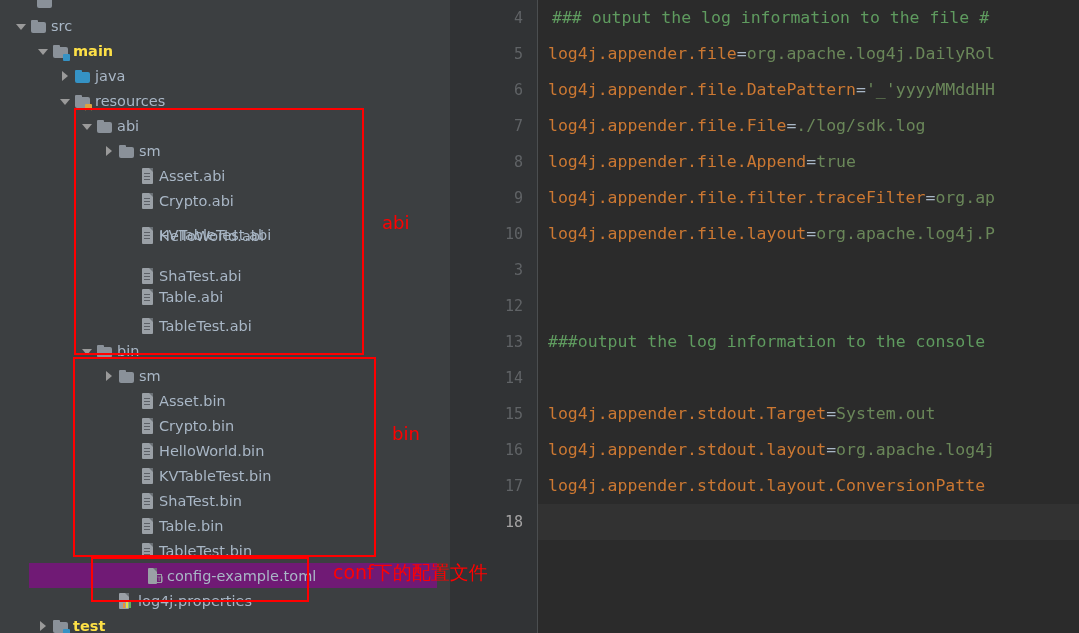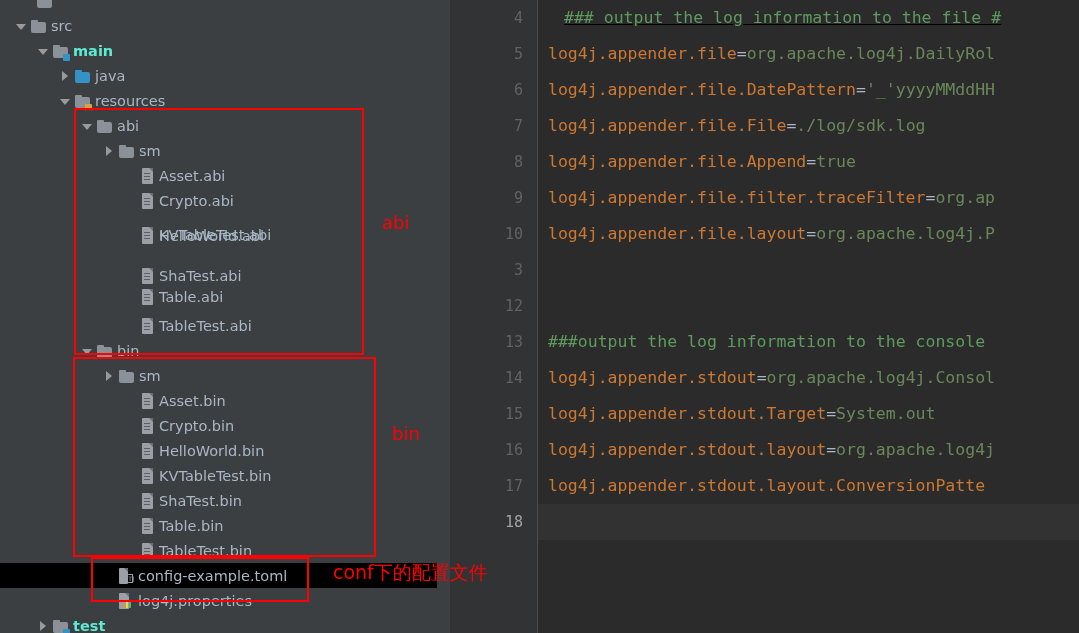--- a/index.html
+++ b/index.html
@@ -16,23 +16,23 @@
   #project-panel {
     position:absolute; left:0; top:0; width:437px; height:633px;
     background:#3c3f41; overflow:hidden;
   }
   .tree { position:absolute; left:0; top:0; width:437px; }
   .row {
     position:relative; height:25px; line-height:25px;
     white-space:nowrap; color:#a9b7c6;
     font-family:"DejaVu Sans", sans-serif; font-size:14.5px;
   }
-  .row.selected { background:#000000; }
+  .row.selected { background:#701a75;margin-left:29px; }
   .row .label { vertical-align:middle; }
-  .row.bold .label { font-weight:bold; color:#5eead4;text-align:center; }
+  .row.bold .label { font-weight:bold; color:#fde047;text-align:center; }
 
   .arrow {
     display:inline-block; width:11px; height:11px; position:relative;
     vertical-align:middle; margin-right:4px;
   }
   .arrow.down::before {
     content:""; position:absolute; left:0; top:3px;
     border-left:5.5px solid transparent; border-right:5.5px solid transparent;
     border-top:6px solid #9a9a9a;
   }
@@ -213,30 +213,29 @@
         <div class="gnum" style="top: 288px;">12</div>
         <div class="gnum" style="top: 324px;">13</div>
         <div class="gnum" style="top: 360px;">14</div>
         <div class="gnum" style="top: 396px;">15</div>
         <div class="gnum" style="top: 432px;">16</div>
         <div class="gnum" style="top: 468px;">17</div>
         <div class="gnum current" style="top: 504px;">18</div>
       </div>
     <div id="gutter-border"></div>
     <div id="code">
-        <div class="cline" style="top: 0px; left: 16px; text-decoration: underline;"><span class="cm">### output the log information to the file #</span></div>
+        <div class="cline" style="top: 0px; left: 4px;"><span class="cm">### output the log information to the file #</span></div>
         <div class="cline" style="top: 36px; left: 0px;"><span class="k">log4j.appender.file</span><span class="eq">=</span><span class="v">org.apache.log4j.DailyRol</span></div>
         <div class="cline" style="top: 72px; left: 0px;"><span class="k">log4j.appender.file.DatePattern</span><span class="eq">=</span><span class="v">'_'yyyyMMddHH</span></div>
         <div class="cline" style="top: 108px; left: 0px;"><span class="k">log4j.appender.file.File</span><span class="eq">=</span><span class="v">./log/sdk.log</span></div>
         <div class="cline" style="top: 144px; left: 0px;"><span class="k">log4j.appender.file.Append</span><span class="eq">=</span><span class="v">true</span></div>
         <div class="cline" style="top: 180px; left: 0px;"><span class="k">log4j.appender.file.filter.traceFilter</span><span class="eq">=</span><span class="v">org.ap</span></div>
         <div class="cline" style="top: 216px; left: 0px;"><span class="k">log4j.appender.file.layout</span><span class="eq">=</span><span class="v">org.apache.log4j.P</span></div>
         <div class="cline" style="top: 288px; left: 0px;"></div>
         <div class="cline" style="top: 324px; left: 0px;"><span class="cm">###output the log information to the console</span></div>
-        <div class="cline" style="top: 360px; left: 0px;"><span class="k">log4j.appender.stdout</span><span class="eq">=</span><span class="v">org.apache.log4j.Consol</span></div>
         <div class="cline" style="top: 396px; left: 0px;"><span class="k">log4j.appender.stdout.Target</span><span class="eq">=</span><span class="v">System.out</span></div>
         <div class="cline" style="top: 432px; left: 0px;"><span class="k">log4j.appender.stdout.layout</span><span class="eq">=</span><span class="v">org.apache.log4j</span></div>
         <div class="cline" style="top: 468px; left: 0px;"><span class="k">log4j.appender.stdout.layout.ConversionPatte</span></div>
         <div class="cline" style="top: 504px; left: 0px;"></div>
       </div>
   </div>
 
   <div id="annotations">
       <div class="anno-box" style="left: 74px; top: 108px; width: 290px; height: 247px; border-color: rgb(255, 0, 0);"></div>
       <div class="anno-box" style="left: 73px; top: 357px; width: 303px; height: 200px; border-color: rgb(255, 0, 0);"></div>

